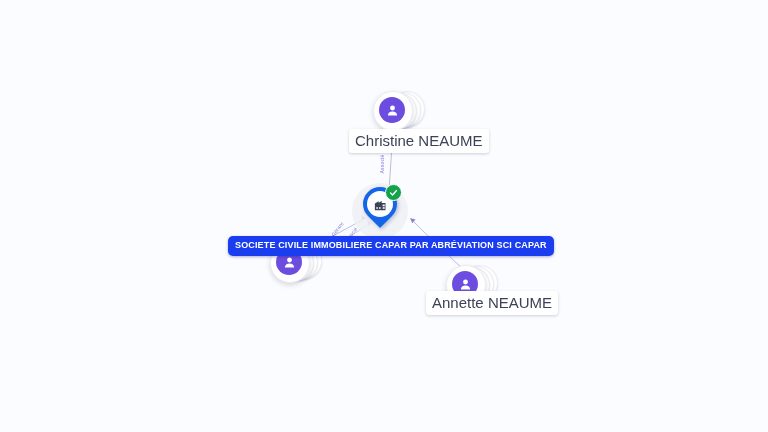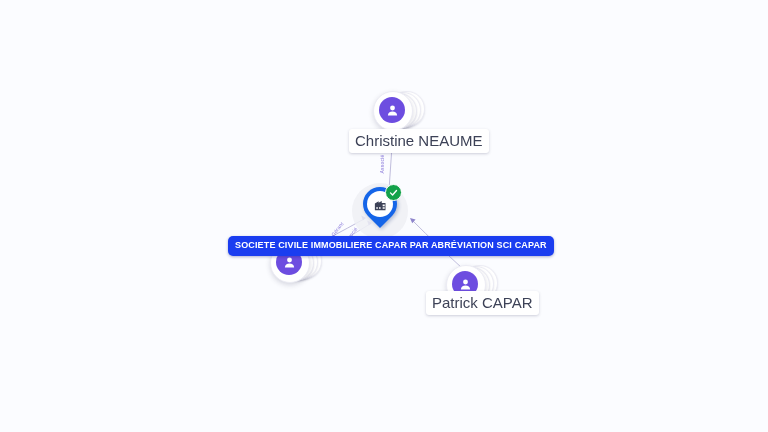--- a/index.html
+++ b/index.html
@@ -253,15 +253,15 @@
     <div class="stack-card c2"></div>
     <div class="stack-card c1"></div>
     <div class="stack-card c0"></div>
     <div class="avatar-circle">
       <svg width="15" height="15" viewBox="0 0 24 24" fill="#ffffff">
         <circle cx="12" cy="8" r="3.9"></circle>
         <path d="M4.6 20c0-4.1 3.3-6.3 7.4-6.3s7.4 2.2 7.4 6.3z"></path>
       </svg>
     </div>
   </div>
-  <div class="name-chip" style="left:426px; top:291px;">Patrick CAPAR</div>
+  <div class="name-chip" style="left:426px; top:291px;">Annette NEAUME</div>
 
 </div>
 
 </body></html>

